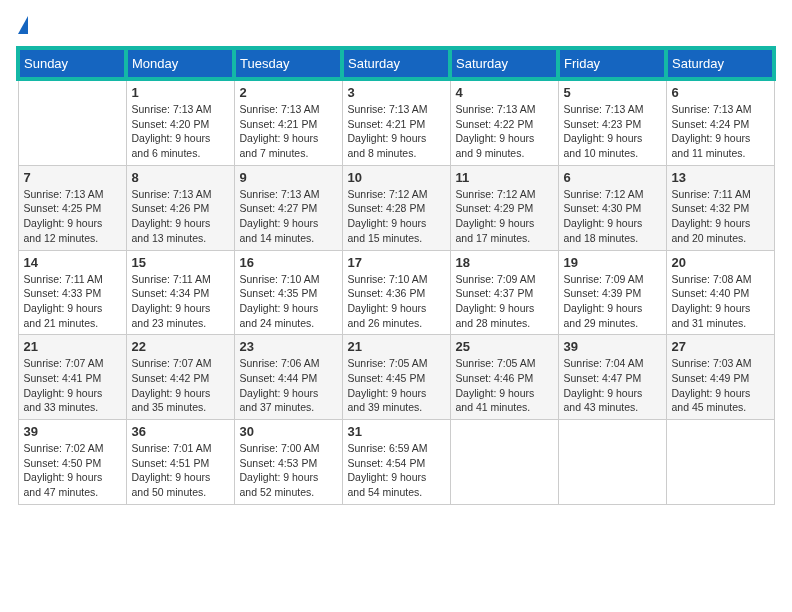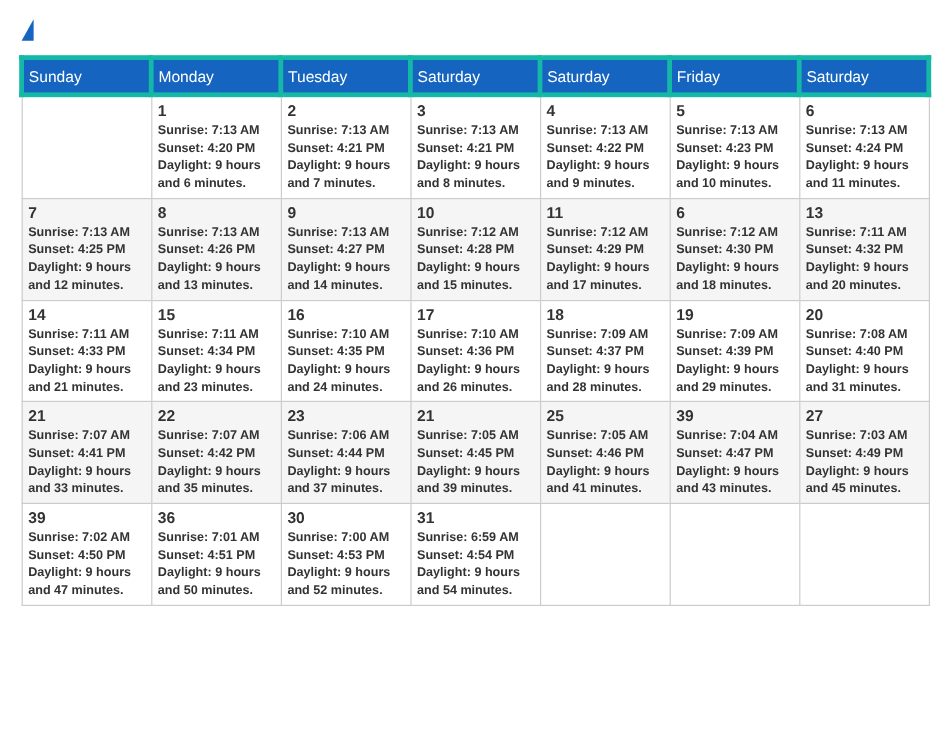--- a/index.html
+++ b/index.html
@@ -84,21 +84,20 @@
       font-size: 13px;
       font-weight: bold;
       color: #333;
       display: block;
       margin-bottom: 2px;
     }
     .day-info {
       color: #333;
       line-height: 1.4;
       font-size: 10.5px;
-      font-weight: bold;
     }
     .empty-cell {
       background: #fff !important;
     }
   </style>
 </head>
 <body>
 
 <div class="header">
   <div class="logo">

